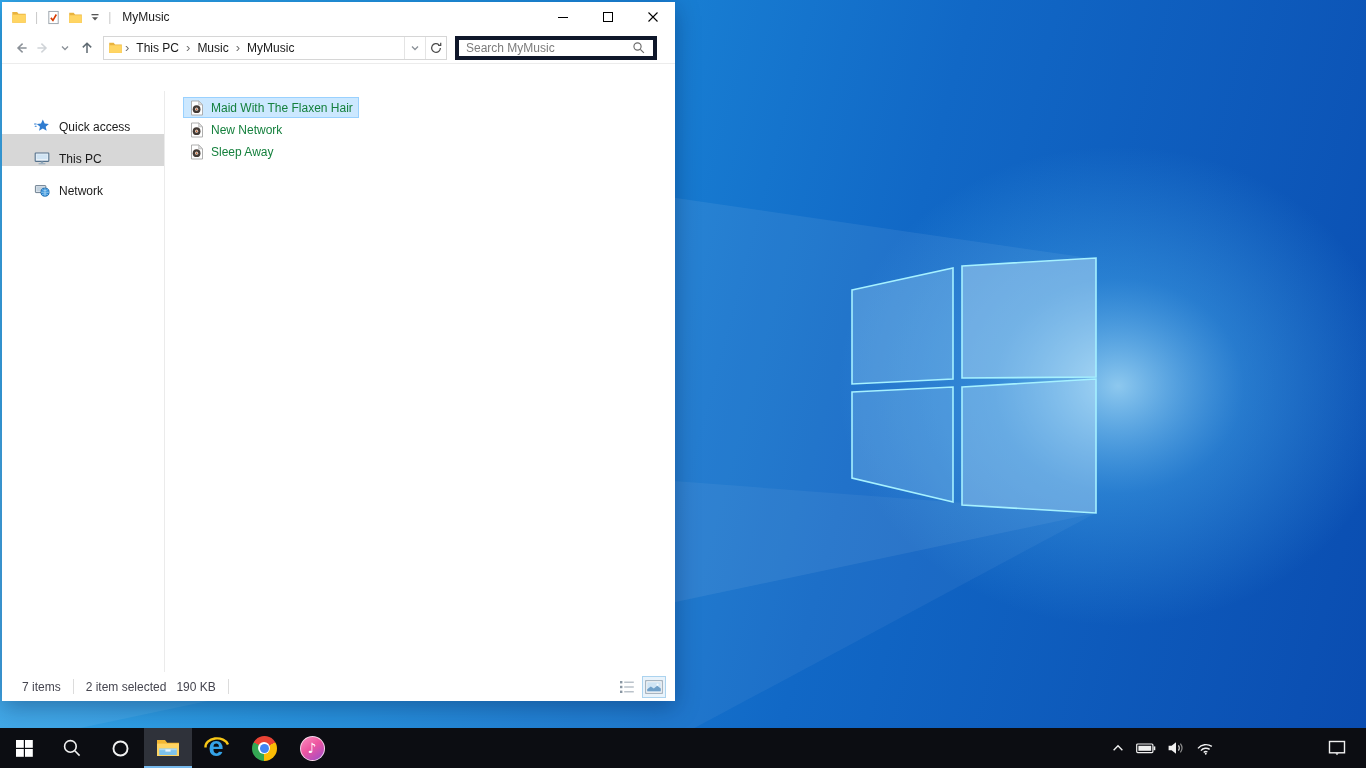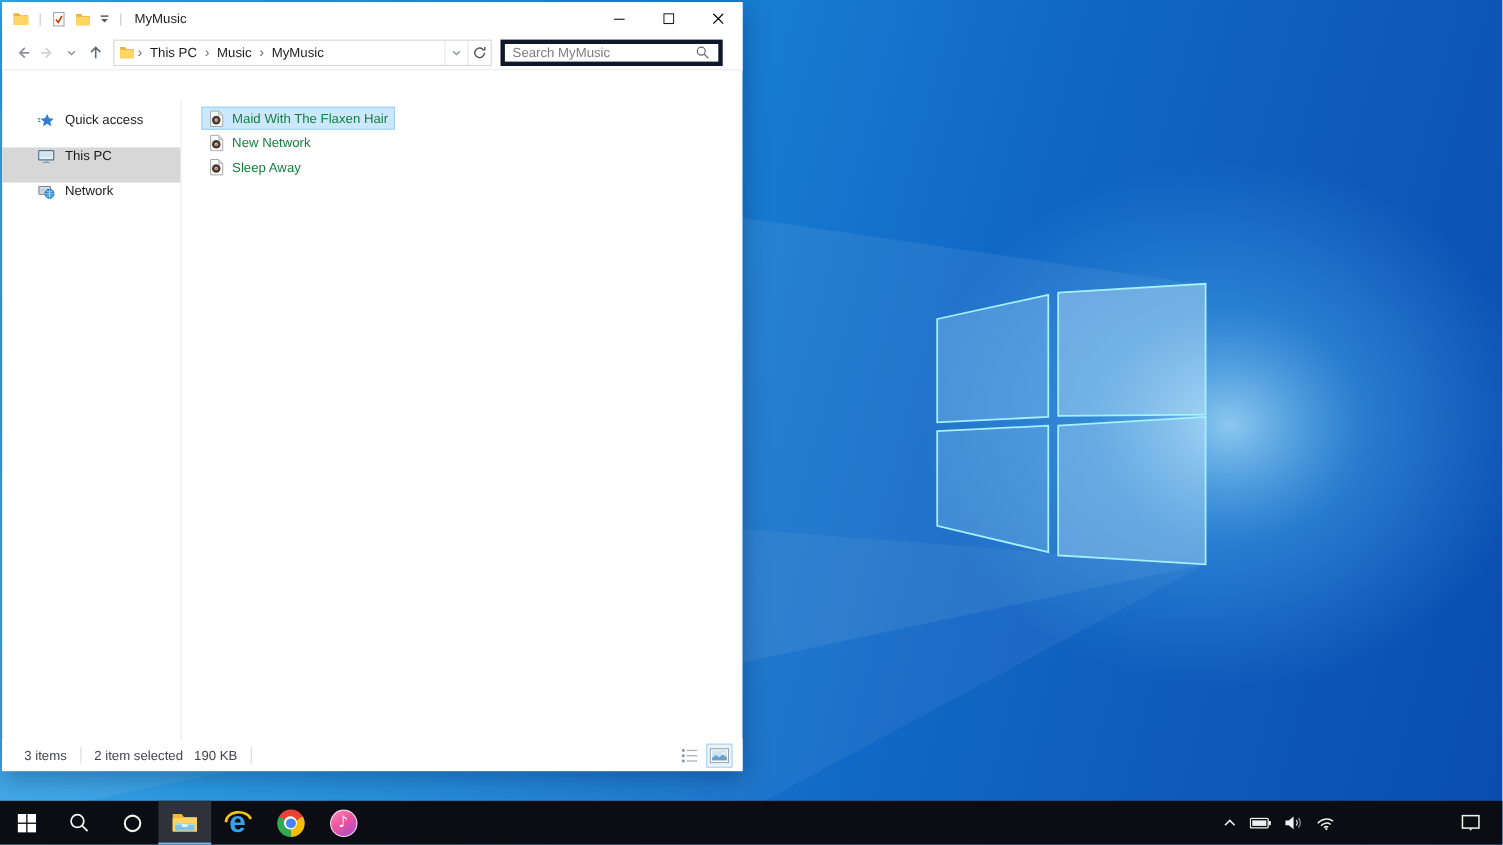--- a/index.html
+++ b/index.html
@@ -39,21 +39,21 @@
   .crumbs{display:flex;align-items:center;flex:1;padding-left:4px;gap:1px}
   .crumb{padding:0 5px;color:#1a1a1a;white-space:nowrap}
   .crumb-sep{color:#6d6d6d;font-size:13px;padding:0 1px;line-height:1}
   .addr-btn{width:20px;border-left:1px solid #e4e4e4;display:flex;align-items:center;justify-content:center}
   .searchbox{display:flex;align-items:center;height:24px;border:4px solid #0f172a;width:202px;margin-left:8px;padding:0 7px;box-sizing:border-box;background:#fff}
   .searchbox input{border:none;outline:none;flex:1;min-width:0;font-size:12px;color:#333;font-family:inherit;background:transparent;padding:0}
   .searchbox input::placeholder{color:#7c7c7c;opacity:1}
   
   .win-body{position:absolute;top:89px;bottom:29px;left:0;right:0;display:flex;overflow:hidden}
   .sidebar{width:163px;flex:none;border-right:1px solid #ebebeb;padding-top:11px;box-sizing:border-box}
-  .side-item{height:32px;display:flex;align-items:flex-start;padding-left:32px;gap:9px;cursor:default}
+  .side-item{height:32px;display:flex;align-items:flex-end;padding-left:32px;gap:9px;cursor:default}
   .side-item.selected{background:#d7d7d7}
   .side-label{font-size:12px;color:#1a1a1a}
   .filelist{flex:1;padding-top:6px;padding-left:18px}
   .file-row{display:flex;align-items:center;height:19px;gap:6px;padding:0 5px;border:1px solid transparent;width:max-content;margin-bottom:1px;cursor:default}
   .file-row.selected{background:#cce8ff;border-color:#99d1ff}
   .file-name{font-size:12px;color:#15803d;white-space:nowrap}
   
   .statusbar{position:absolute;bottom:0;left:0;right:0;height:29px;display:flex;align-items:center;padding-left:20px;background:#fff;color:#45454f}
   .sb-sep{width:1px;height:15px;background:#dcdcdc;margin:0 12px}
   .sb-gap{width:10px}
@@ -283,21 +283,21 @@
                 <circle cx="7.6" cy="9.2" r="1.6" fill="#ddd3c8"></circle>
                 <circle cx="7.6" cy="9.2" r="0.8" fill="#c8531e"></circle>
               </svg>
           </span>
           <span class="file-name">Sleep Away</span>
         </div>
       </div>
     </div>
 
     <div class="statusbar">
-      <span>3 items</span>
+      <span>7 items</span>
       <span class="sb-sep"></span>
       <span>2 item selected</span>
       <span class="sb-gap"></span>
       <span>190 KB</span>
       <span class="sb-sep"></span>
       <div class="sb-views">
         <span class="view-btn">
           <svg width="16" height="14" viewBox="0 0 16 14">
               <g fill="#8a97a3">
                 <rect x="1" y="1" width="2.4" height="2.4"></rect>

